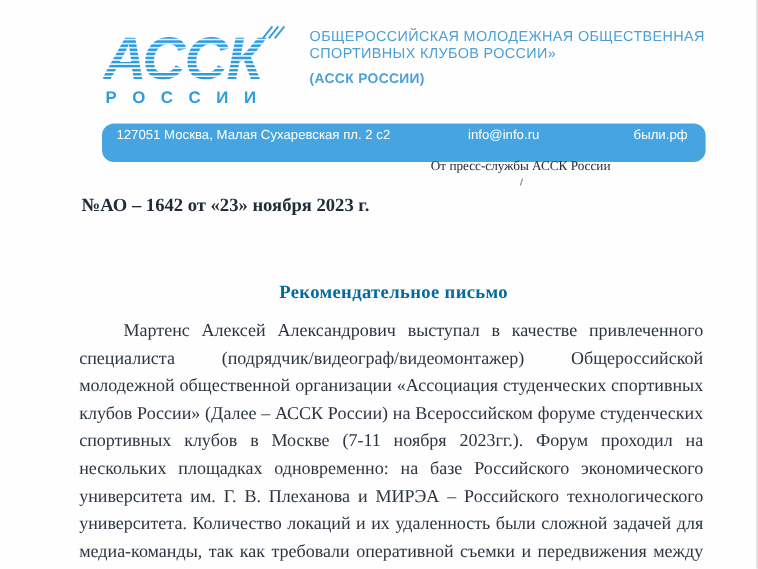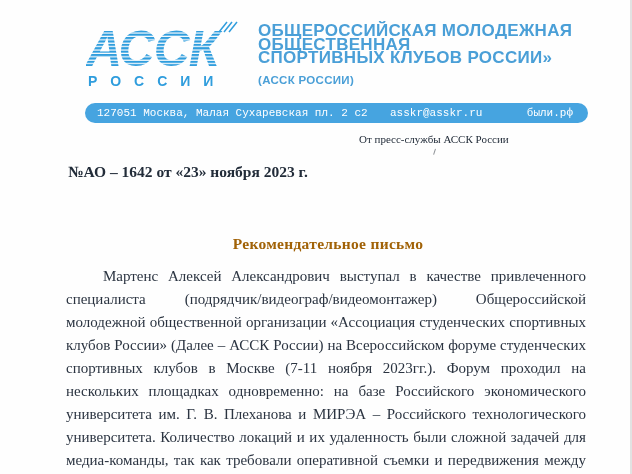--- a/index.html
+++ b/index.html
@@ -11,36 +11,36 @@
     overflow: hidden;
   }
   .page { position: absolute; inset: 0; background: #fefefe; }
 
   
   .logo { position: absolute; left: 86px; top: 20px; width: 156px; height: 70px; }
 
   .org-block { position: absolute; left: 258px; top: 24px; width: 332px; }
   .org-line {
     font-family: "Liberation Sans", sans-serif;
-    font-weight: 700; font-size: 17px; line-height: 13.5px;
+    font-weight: 400; font-size: 12px; line-height: 13.5px;
     color: #4a9fd7; letter-spacing: 0.3px;
   }
   .org-short {
     font-family: "Liberation Sans", sans-serif;
     font-weight: 700; font-size: 11.5px;
     color: #4a9fd7; letter-spacing: 0.3px;
     margin-top: 9px;
   }
 
   
   .contact-bar {
     position: absolute; left: 85px; top: 103px;
-    width: 503px; height: 20px;
+    width: 503px; height: 32px;
     background: #46a4e0; border-radius: 10px;
-    font-family: Liberation Mono, monospace;
+    font-family: Liberation Sans, sans-serif;
     font-size: 11px; color: #ffffff;
     line-height: 20px;
   }
   .bar-address { position: absolute; left: 12px; top: 0; white-space: nowrap; }
   .bar-email   { position: absolute; left: 305px; top: 0; white-space: nowrap; }
   .bar-site    { position: absolute; right: 15px; top: 0; white-space: nowrap; }
 
   
   .meta-number {
     position: absolute; left: 68px; top: 132px;
@@ -57,21 +57,21 @@
     position: absolute; left: 434px; top: 149px;
     width: 2px; height: 6px;
     border-left: 1.5px solid #70757c;
     transform: rotate(18deg); opacity: 0.8;
   }
 
   
   .letter-title {
     position: absolute; left: 66px; top: 235px; width: 524px;
     text-align: center;
-    font-size: 15.5px; font-weight: 700; color: #a16207;
+    font-size: 15.5px; font-weight: 700; color: #0369a1;
     letter-spacing: 0.3px;
   }
   .letter-body {
     position: absolute; left: 66px; top: 265px; width: 520px;
     font-size: 15px; line-height: 23px;
     color: #2b3441;
     text-align: justify;
     text-indent: 37px;
   }
 
@@ -105,21 +105,21 @@
   </div>
 
   <div class="org-block">
     <div class="org-line">ОБЩЕРОССИЙСКАЯ МОЛОДЕЖНАЯ ОБЩЕСТВЕННАЯ</div>
     <div class="org-line">СПОРТИВНЫХ КЛУБОВ РОССИИ»</div>
     <div class="org-short">(АССК РОССИИ)</div>
   </div>
 
   <div class="contact-bar">
     <span class="bar-address">127051 Москва, Малая Сухаревская пл. 2 с2</span>
-    <span class="bar-email">asskr@asskr.ru</span>
+    <span class="bar-email">info@info.ru</span>
     <span class="bar-site">были.рф</span>
   </div>
 
   <div class="meta-number">№АО – 1642 от «23» ноября 2023 г.</div>
   <div class="meta-from">От пресс-службы АССК России</div>
   <div class="speck"></div>
 
   <div class="letter-title">Рекомендательное письмо</div>
   <div class="letter-body">Мартенс Алексей Александрович выступал в качестве привлеченного специалиста (подрядчик/видеограф/видеомонтажер) Общероссийской молодежной общественной организации «Ассоциация студенческих спортивных клубов России» (Далее – АССК России) на Всероссийском форуме студенческих спортивных клубов в Москве (7-11 ноября 2023гг.). Форум проходил на нескольких площадках одновременно: на базе Российского экономического университета им. Г. В. Плеханова и МИРЭА – Российского технологического университета. Количество локаций и их удаленность были сложной задачей для медиа-команды, так как требовали оперативной съемки и передвижения между точками.</div>
 

